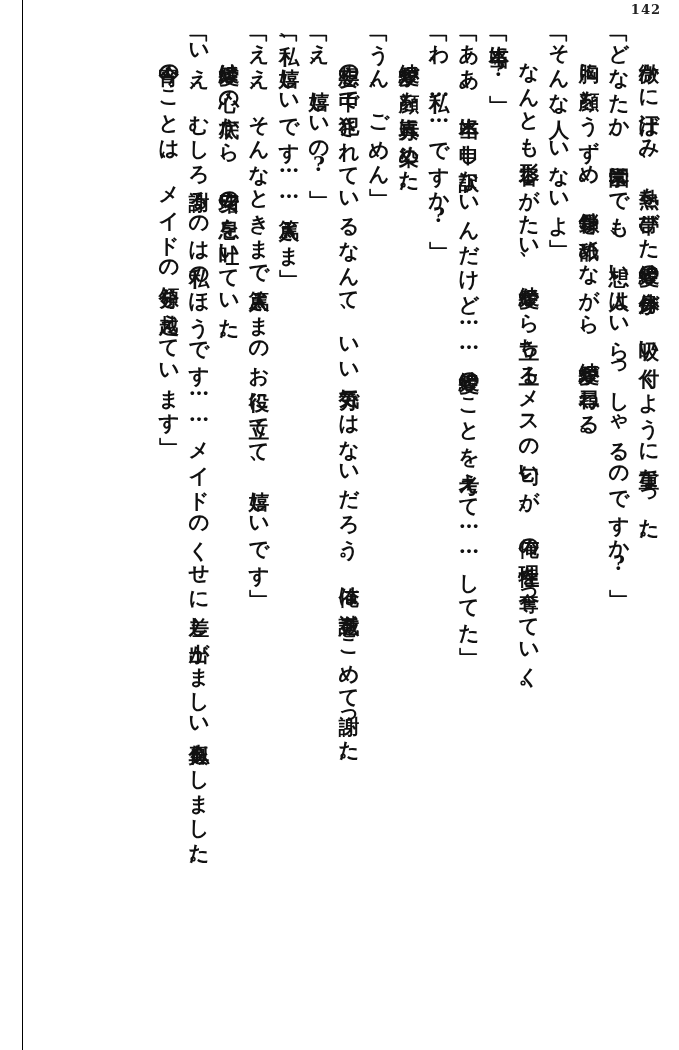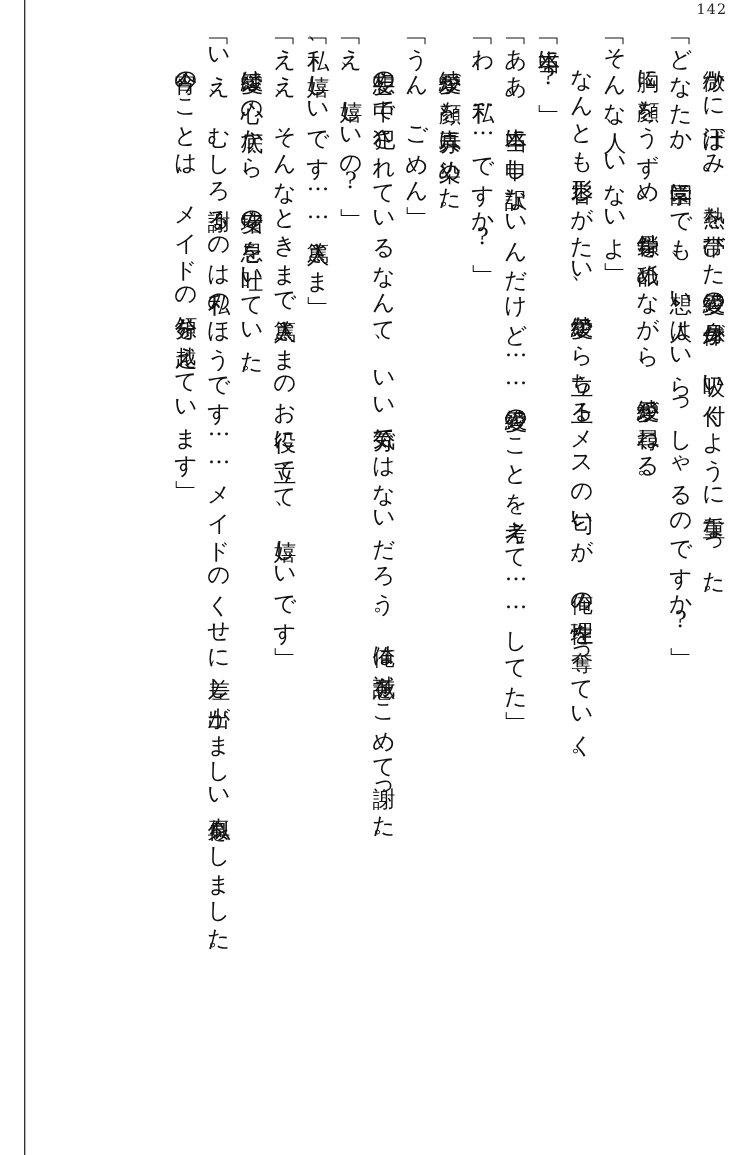--- a/index.html
+++ b/index.html
@@ -14,20 +14,21 @@
     font-family: "DejaVu Serif", "Liberation Serif", serif;
     color: #111111;
   }
 
   #page {
     position: relative;
     width: 679px;
     height: 881px;
     background: #ffffff;
     box-sizing: border-box;
+    font-weight: bold;
   }
 
   
   #page-number {
     position: absolute;
     top: 2px;
     right: 18px;
     font-size: 13px;
     letter-spacing: 1px;
     color: #222;

